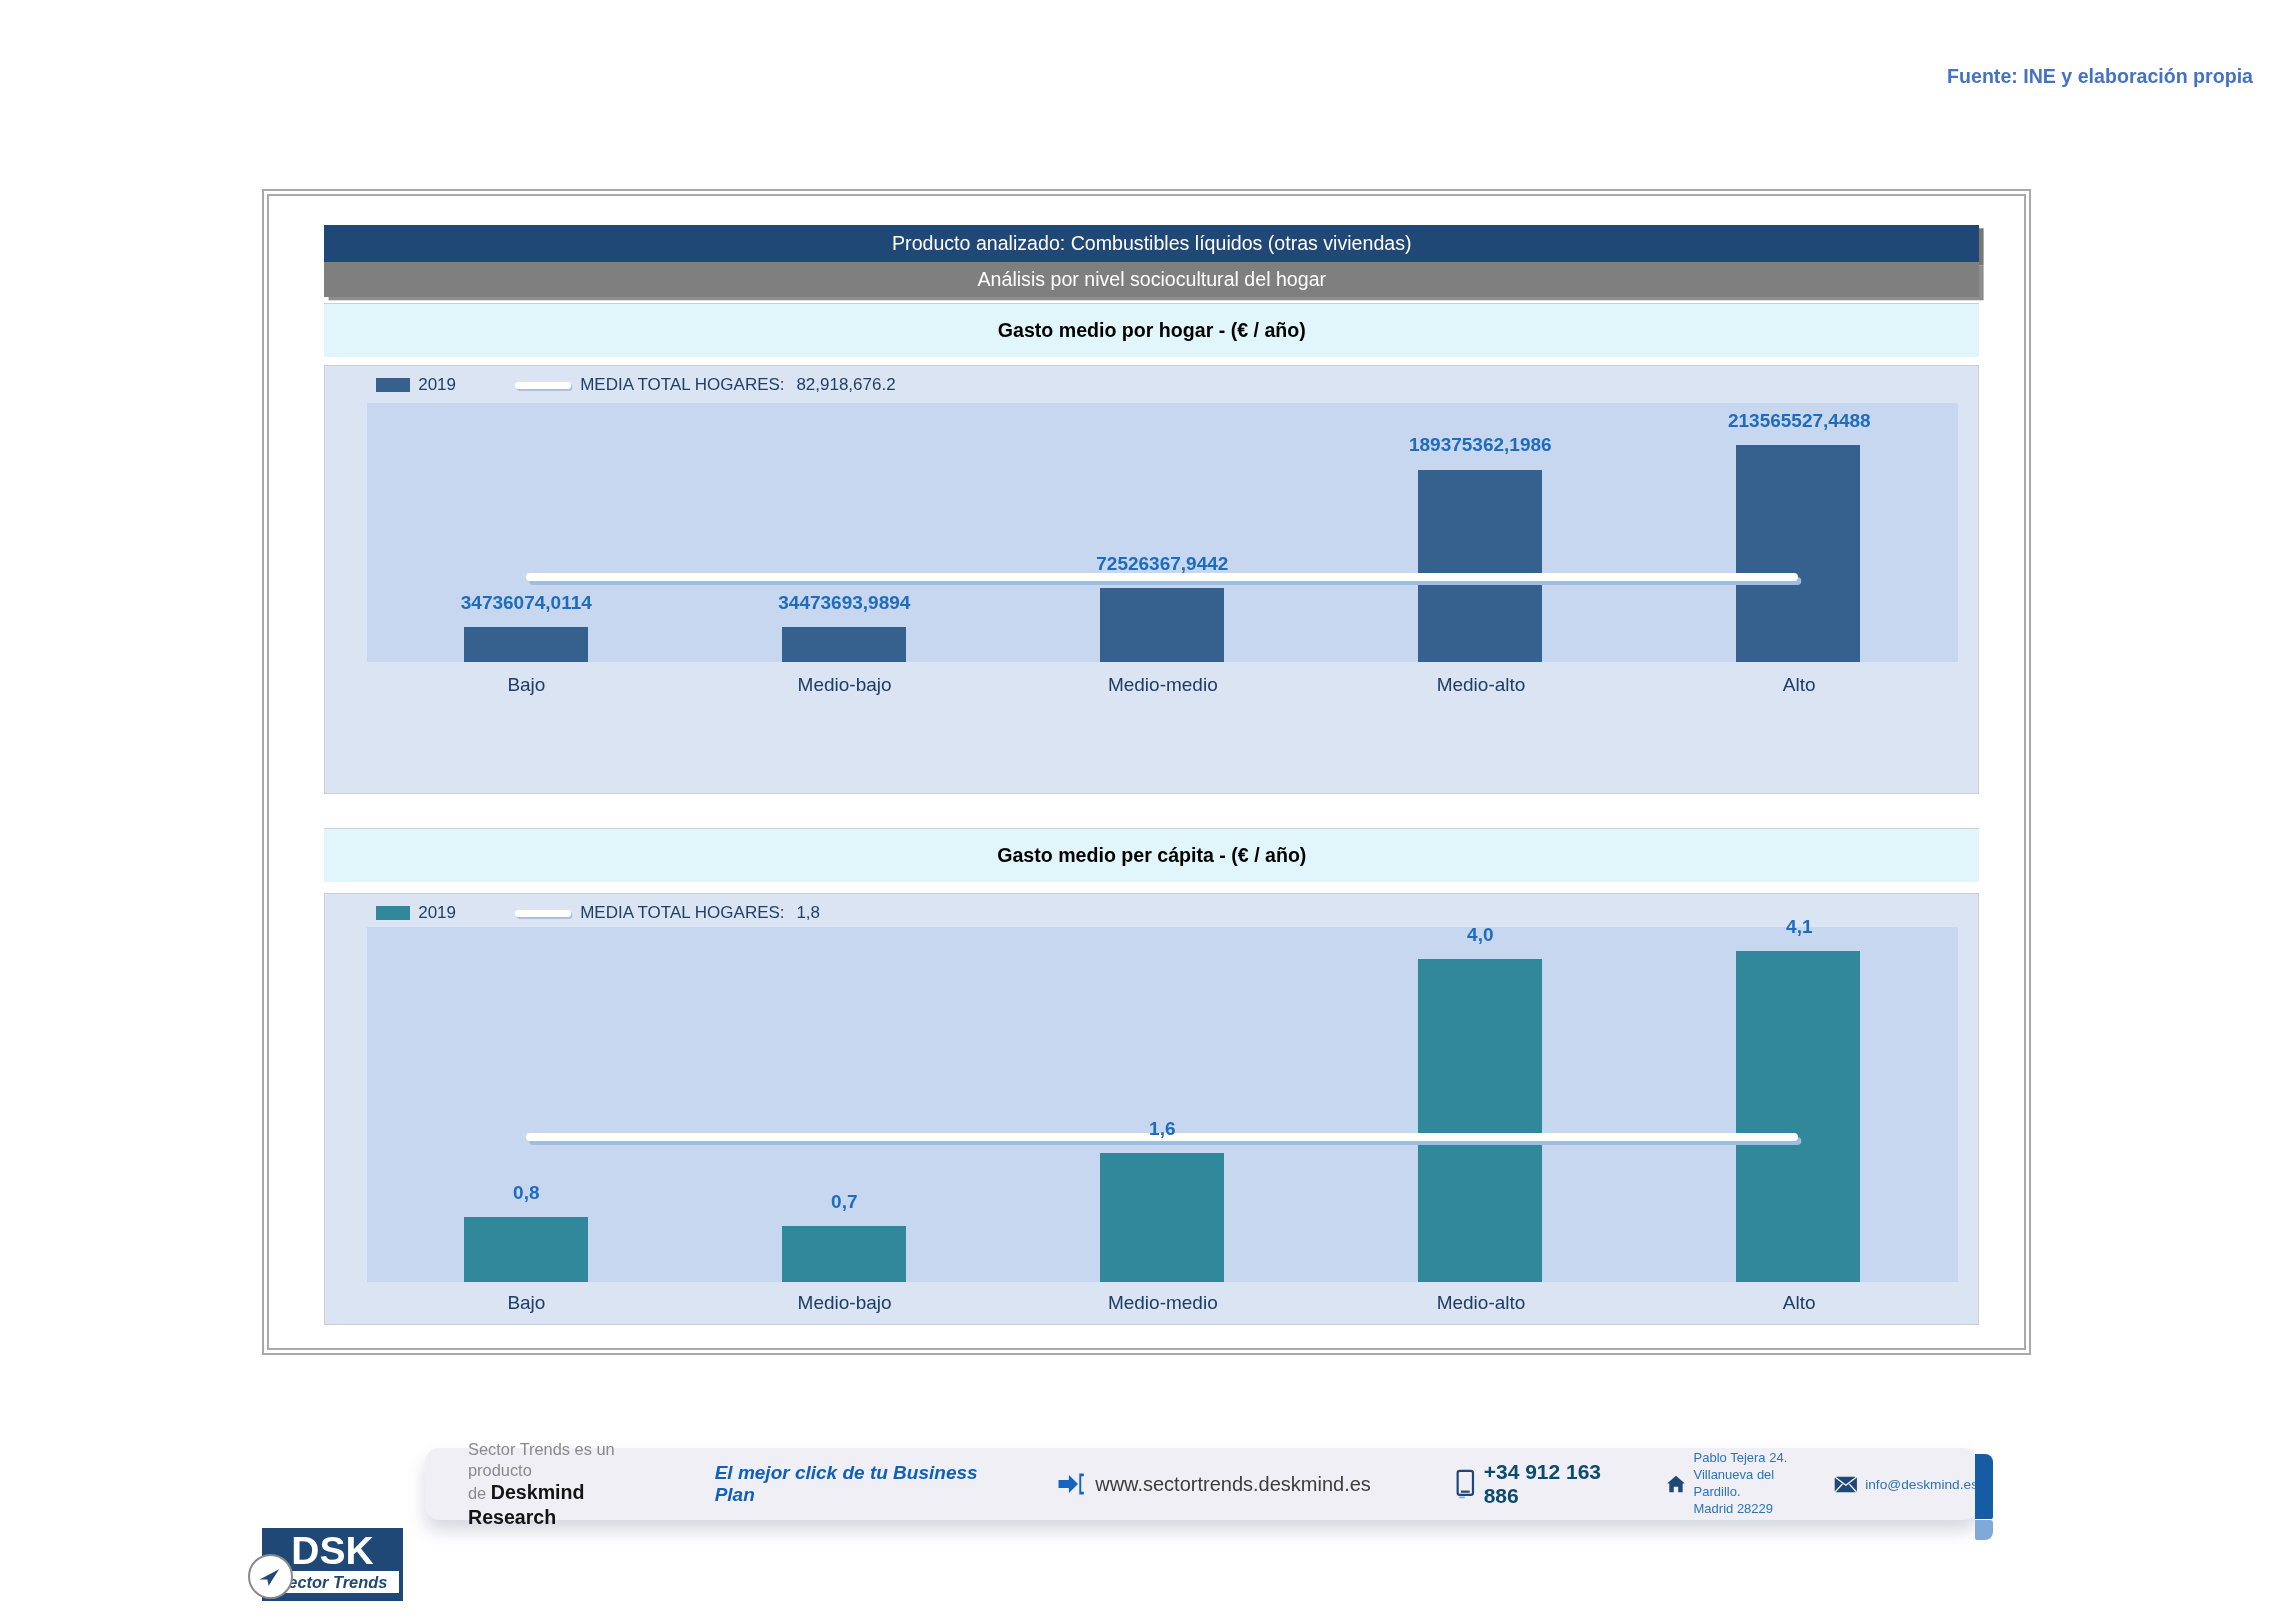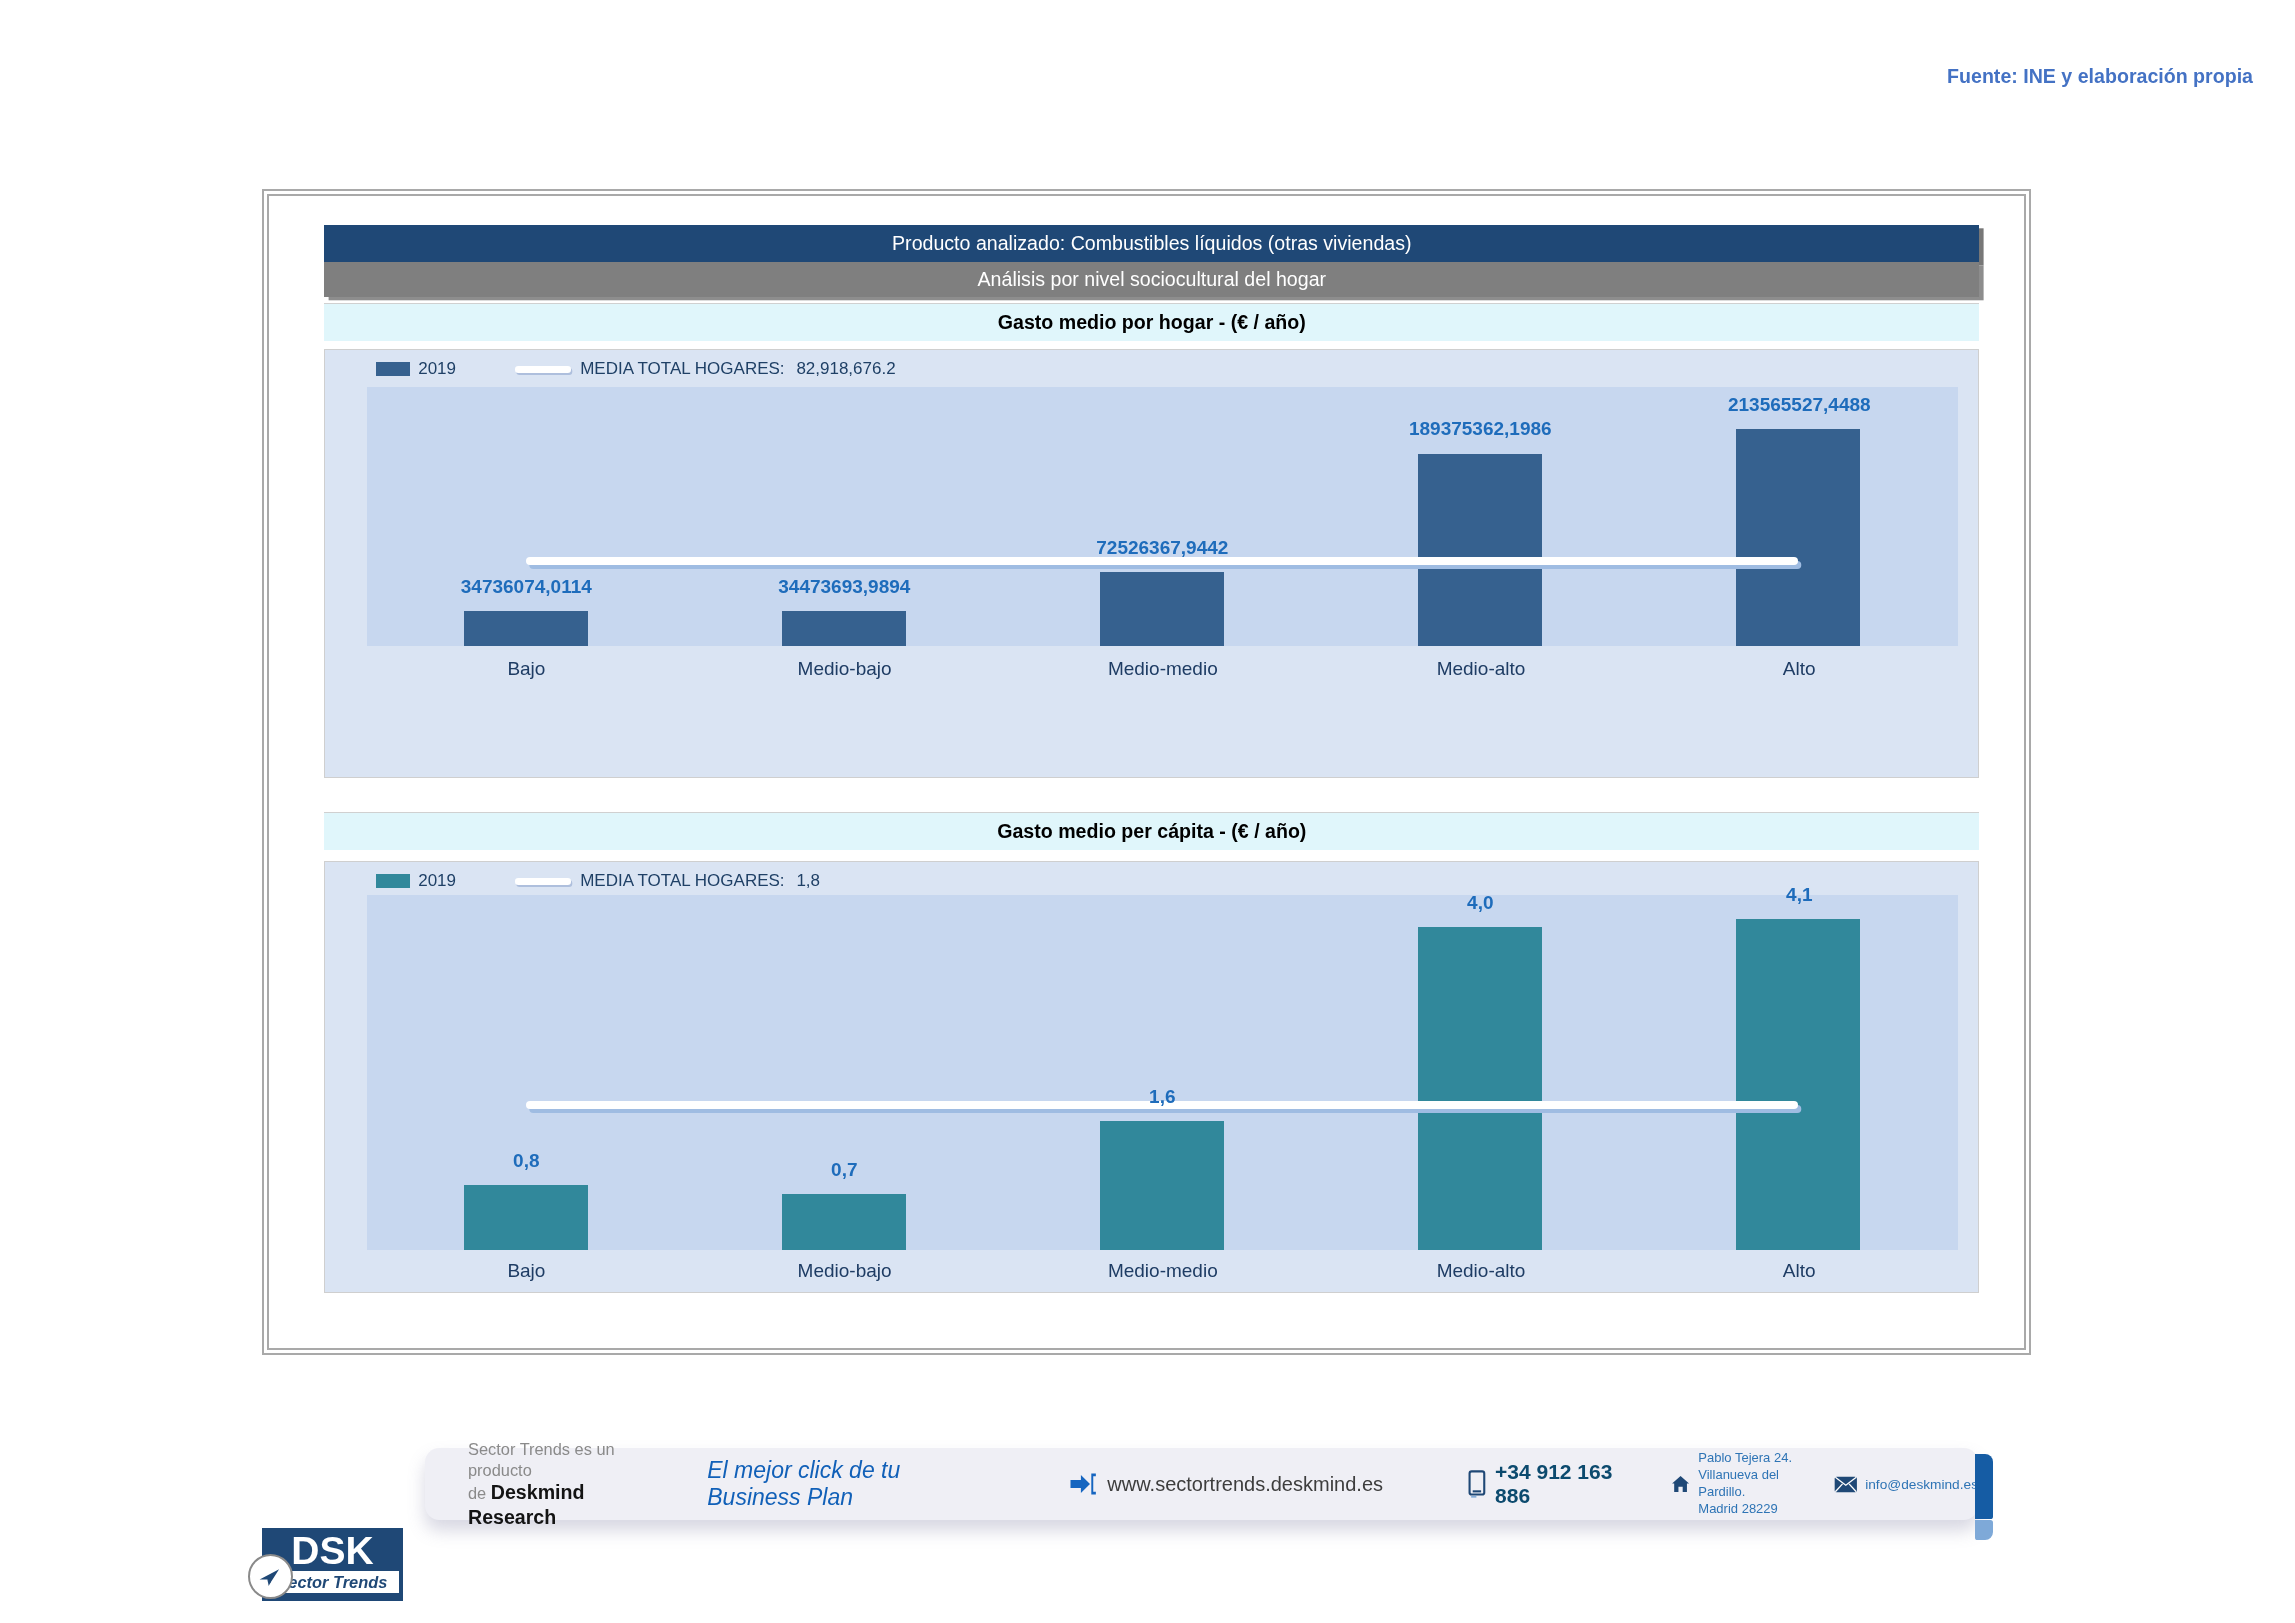--- a/index.html
+++ b/index.html
@@ -15,21 +15,21 @@
   .frame-inner { position:absolute; inset:3.3px; border:2.6px solid #a9a9a9; background:#fff; }
 
   .content { position:absolute; left:55px; top:29px; width:1655px; }
 
   .hdr-title { height:38px; border:2px solid #c3c3c3; background:#fff; color:#17375D;
                font-size:21.6px; font-weight:bold; display:flex; align-items:center; justify-content:center; }
   .hdr-blue  { height:37px; background:#1F4876; color:#fff; font-size:19.6px;
                display:flex; align-items:center; justify-content:center; box-shadow:4.6px 3.3px 0 #777; }
   .hdr-gray  { height:35px; background:#7F7F7F; color:#fff; font-size:19.6px;
                display:flex; align-items:center; justify-content:center; box-shadow:4.6px 3.3px 0 #8d8d8d; }
-  .band { height:38px; margin-top:5.9px; background:#E0F6FB; border-top:1.3px solid #d0d0d0; color:#000;
+  .band { height:54px; margin-top:5.9px; background:#E0F6FB; border-top:1.3px solid #d0d0d0; color:#000;
           font-size:19.6px; font-weight:bold; display:flex; align-items:center; justify-content:center; }
   .band2 { margin-top:34px; }
 
   .panel { position:relative; margin-top:7.9px; background:#DAE4F3; border:1.3px solid #cfcfcf; }
   .panel1 { height:429px; }
   .panel2 { height:432px; margin-top:11px; }
 
   .legend { position:absolute; left:51px; top:9.2px; display:flex; align-items:center; font-size:17px; color:#1F4066; }
   .legend .swatch { width:34px; height:14.4px; margin-right:7.9px; }
   .legend .line-swatch { width:56px; height:6.5px; background:#fff; border-radius:3.3px; margin:0 9.2px 0 59px;
@@ -52,21 +52,21 @@
   .cat { flex:1; text-align:center; font-size:19px; color:#1E3C64; }
 
   
   .footer-panel { position:absolute; left:425px; top:1448px; width:1553px; height:72px; background:#EFEFF5;
                   border-radius:14.4px; box-shadow:0 10.5px 17px rgba(110,110,150,.28);
                   display:flex; align-items:center; padding-left:43px; }
   .fp-product { line-height:1.25; }
   .fp-line1 { font-size:16.4px; color:#8a8a8a; }
   .fp-line2 { font-size:16.4px; color:#8a8a8a; }
   .fp-line2 b { font-size:19.6px; color:#141414; }
-  .fp-slogan { margin-left:63px; font-size:23px; font-weight:normal; font-style:italic; color:#1160B8; }
+  .fp-slogan { margin-left:63px; font-size:19px; font-weight:bold; font-style:italic; color:#1160B8; }
   .fp-www { margin-left:79px; display:flex; align-items:center; font-size:20px; color:#3d3d3d; }
   .fp-www svg { margin-right:9.2px; }
   .fp-phone { margin-left:85px; display:flex; align-items:center; font-size:21px; font-weight:bold; color:#0c4a6e; }
   .fp-phone svg { margin-right:9.2px; }
   .fp-address { margin-left:48px; display:flex; align-items:center; font-size:13px; color:#2E74B5; line-height:1.3; }
   .fp-address svg { margin-right:7.9px; }
   .fp-email { margin-left:29px; display:flex; align-items:center; font-size:13.7px; color:#2E74B5; }
   .fp-email svg { margin-right:7.9px; }
 
   .pill { position:absolute; left:1975px; top:1454px; width:18.3px; height:65px; background:#155CA4;

